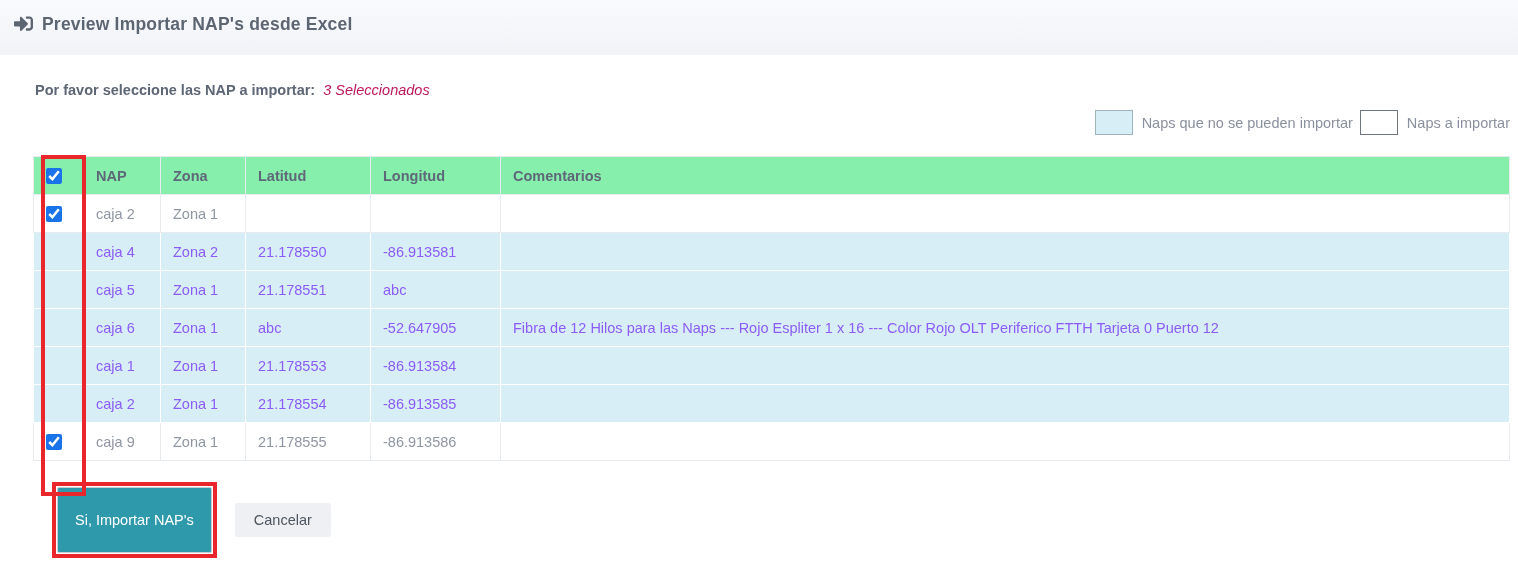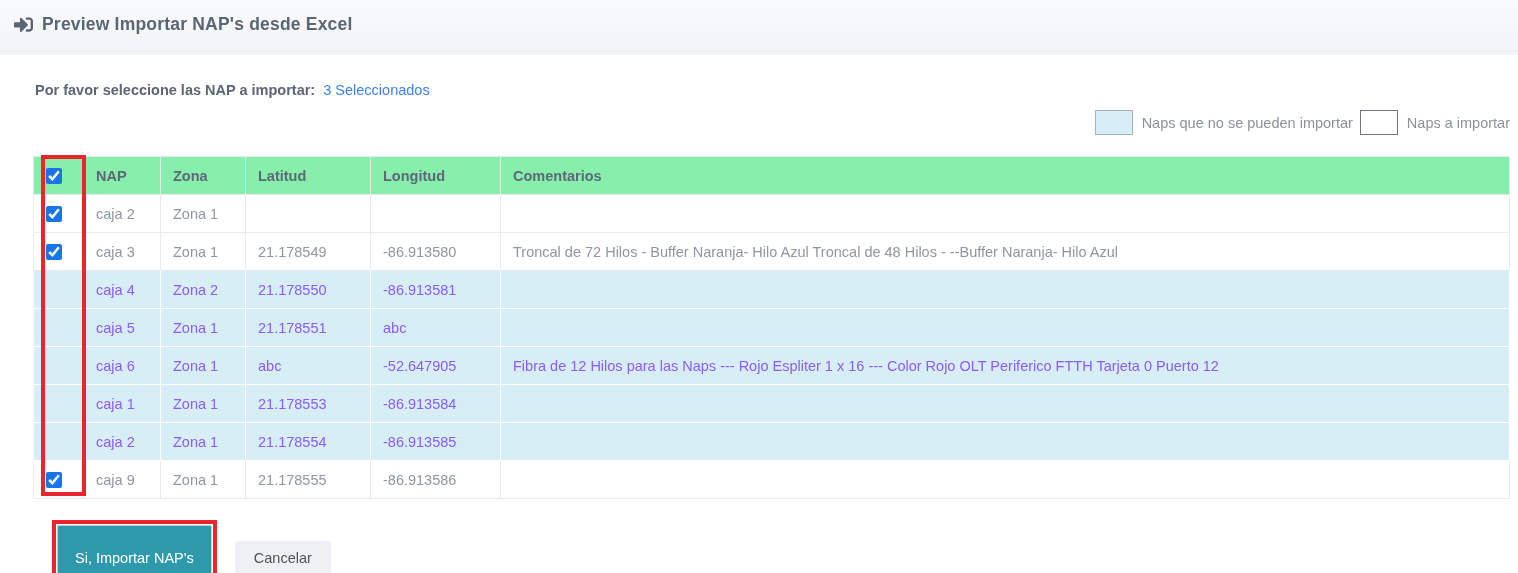--- a/index.html
+++ b/index.html
@@ -11,32 +11,32 @@
     -webkit-font-smoothing:antialiased;
   }
   
   .topbar {
     height:55px;
     background:linear-gradient(180deg,#f9fafd 0%,#f1f3f8 100%);
     display:flex; align-items:center;
     padding:0 16px 6px 14px;
   }
   .page-title {
-    display:flex; align-items:center; gap:9px;
+    display:flex; align-items:flex-start; gap:9px;
     color:#5c6572; font-size:17.5px; font-weight:bold;
     letter-spacing:.2px;
   }
   .page-title svg { display:block; }
 
   
   .content { padding:27px 8px 0 33px; }
 
   .select-line { font-size:14.5px; margin:0 0 12px 2px; }
   .select-line .bold { font-weight:bold; color:#5d6675; }
-  .select-line .count { color:#3b82f6; }
+  .select-line .count { color:#be185d;font-style:italic; }
 
   .legend { display:flex; align-items:center; margin:0 0 21px 2px;justify-content:flex-end; }
   .swatch { width:38px; height:25px; border:1px solid #8f96a0; }
   .swatch.blue { background:#d8eef7; border-color:#9fb3bb; }
   .swatch.white { background:#ffffff; border-color:#6f767f; }
   .legend-label { color:#8a919e; font-size:14.5px; margin:0 7px 0 9px; }
   .legend-label.last { margin-right:0; }
 
   
   .table-wrap { position:relative; }
@@ -137,28 +137,20 @@
       </thead>
       <tbody>
           <tr class="row-white">
             <td class="cb-cell"><input type="checkbox" checked="" style=""></td>
             <td>caja 2</td>
             <td>Zona 1</td>
             <td></td>
             <td></td>
             <td></td>
           </tr>
-          <tr class="row-white">
-            <td class="cb-cell"><input type="checkbox" checked="" style=""></td>
-            <td>caja 3</td>
-            <td>Zona 1</td>
-            <td>21.178549</td>
-            <td>-86.913580</td>
-            <td>Troncal de 72 Hilos - Buffer Naranja- Hilo Azul Troncal de 48 Hilos - --Buffer Naranja- Hilo Azul</td>
-          </tr>
           <tr class="row-blue">
             <td class="cb-cell"></td>
             <td>caja 4</td>
             <td>Zona 2</td>
             <td>21.178550</td>
             <td>-86.913581</td>
             <td></td>
           </tr>
           <tr class="row-blue">
             <td class="cb-cell"></td>

